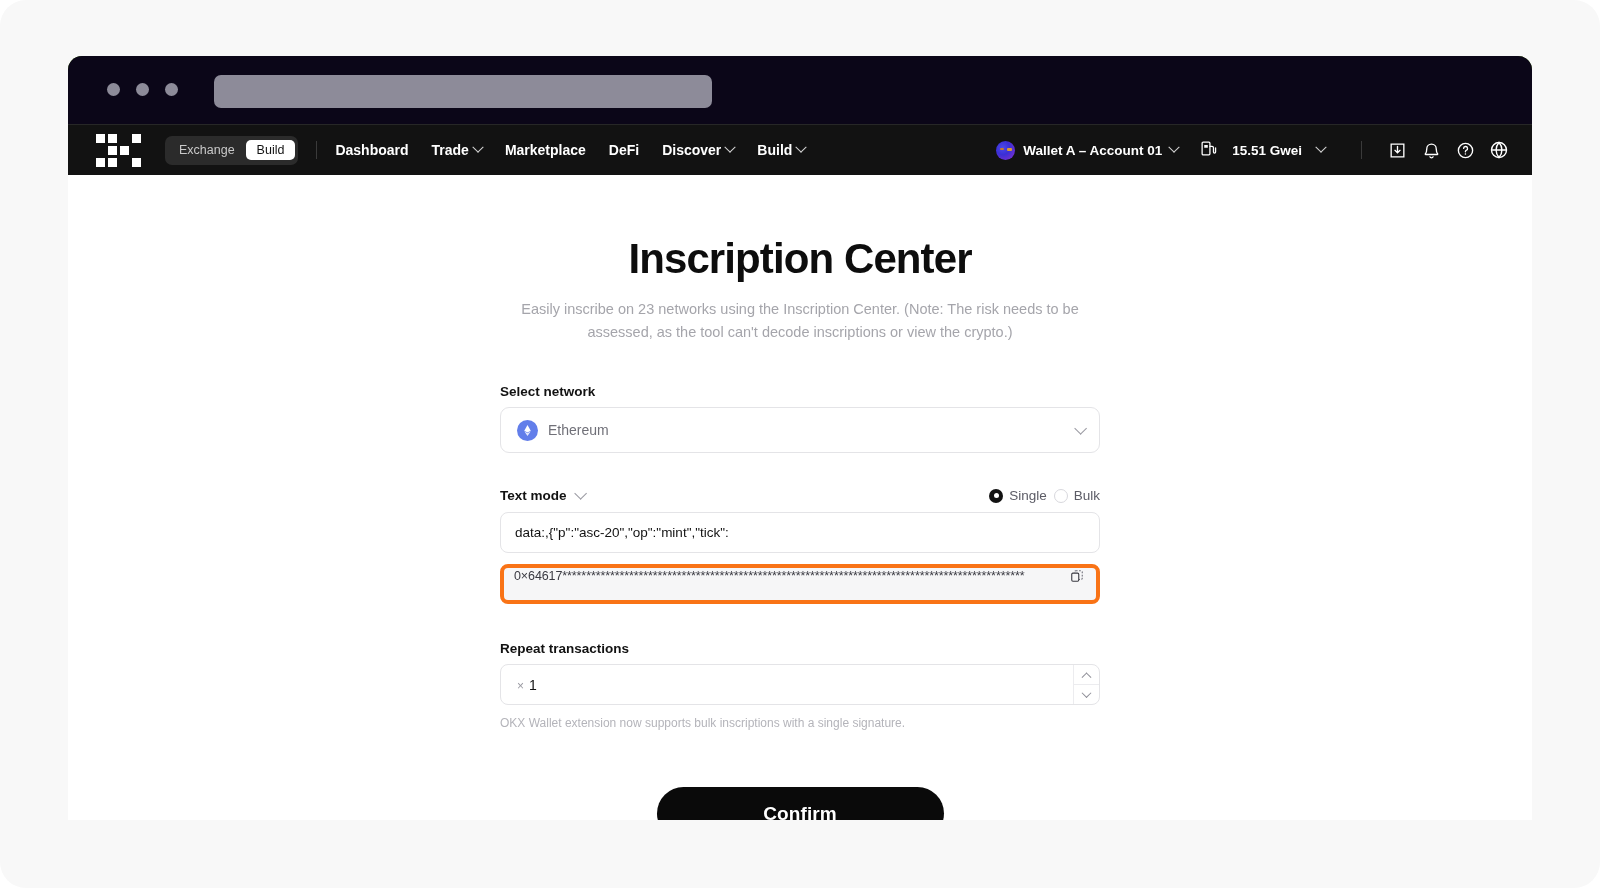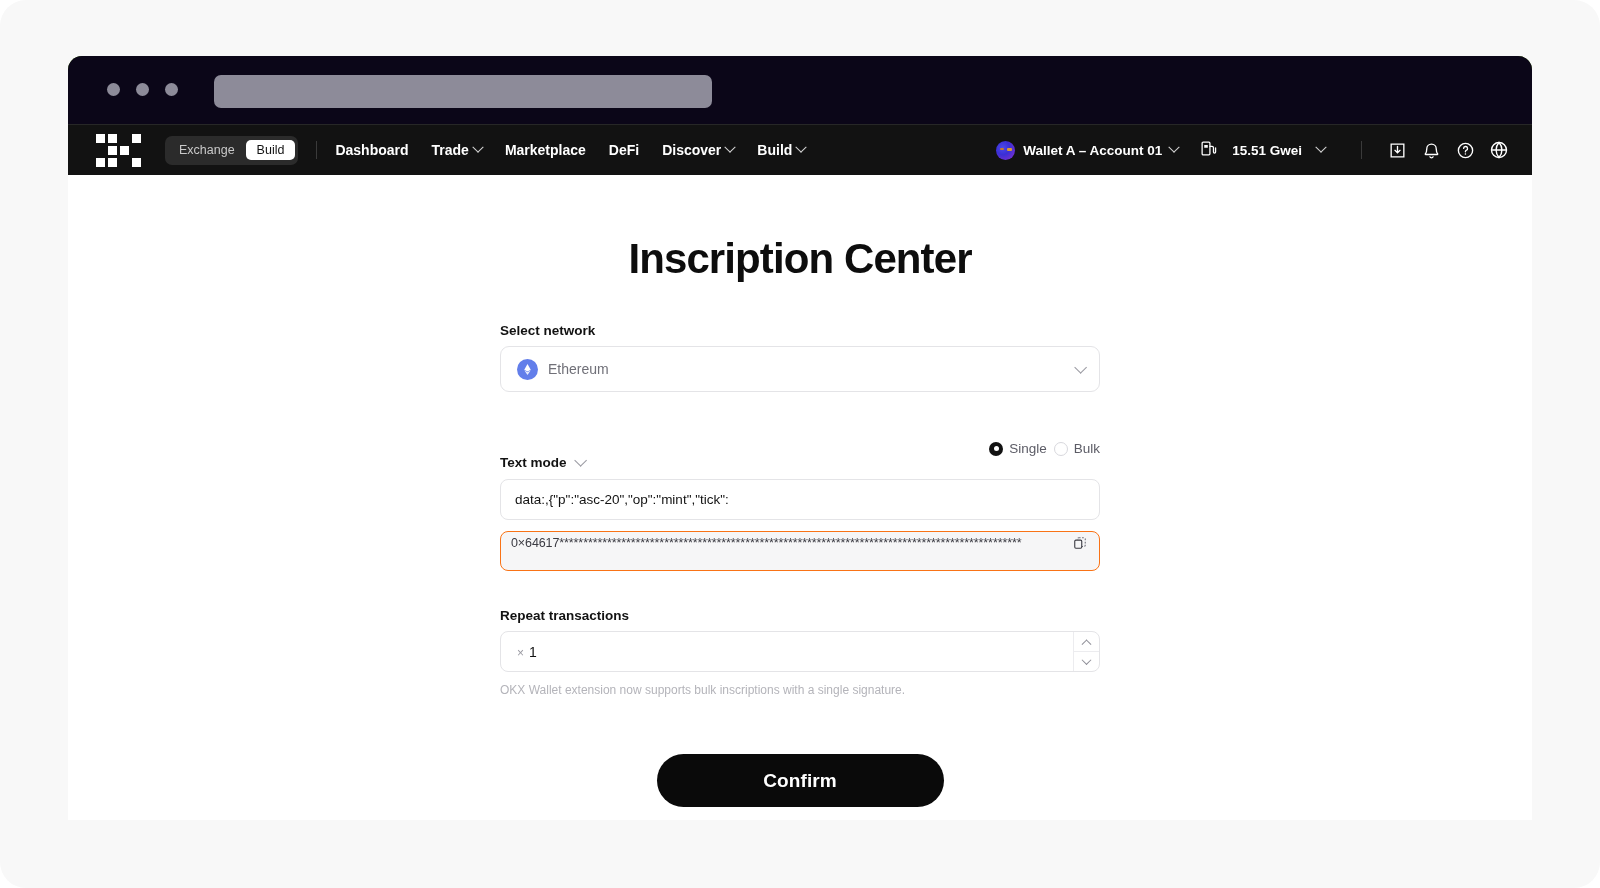--- a/index.html
+++ b/index.html
@@ -244,21 +244,20 @@
     margin-bottom: 9px;
   }
   #textmode-label {
     font-size: 13.5px;
     font-weight: 600;
     color: #121212;
     display: flex;
     align-items: center;
     gap: 7px;
     cursor: pointer;
-    margin-top: 28px;
   }
   .radio-group {
     margin-left: auto;
     display: flex;
     align-items: center;
     gap: 7px;
     justify-content: center;
   }
   .radio-opt {
     display: flex; align-items: center; gap: 6px;
@@ -297,21 +296,21 @@
     display: flex;
     align-items: center;
     padding: 0 14px;
     font-size: 13.5px;
     color: #121212;
     cursor: text;
   }
   .hash-input {
     margin-top: 11px;
     height: 40px;
-    border: 1px solid #f97316;
+    border: 4px solid #f97316;
     border-radius: 8px;
     background: #f6f6f7;
     display: flex;
     align-items: center;
     padding: 0 10px 17px 10px;
     overflow: hidden;
   }
   .hash-text {
     font-size: 12.5px;
     color: #3a3a42;
@@ -515,20 +514,21 @@
             <path d="M3 12h18M12 3c2.4 2.6 3.5 5.7 3.5 9s-1.1 6.4-3.5 9c-2.4-2.6-3.5-5.7-3.5-9S9.6 5.6 12 3Z" stroke="#fff" stroke-width="1.7"></path>
           </svg>
         </div>
       </div>
     </div>
 
     <div id="app-body">
       <div id="content">
 
         <h1 id="page-title">Inscription Center</h1>
+        <p id="page-subtitle">Easily inscribe on 23 networks using the Inscription Center. (Note: The risk needs to be assessed, as the tool can't decode inscriptions or view the crypto.)</p>
 
         <div class="section" id="network-section">
           <div class="field-label">Select network</div>
           <div class="select-box">
             <span id="eth-icon">
               <svg width="13" height="13" viewBox="0 0 24 24">
                 <path d="M12 2 6 12.3l6 3.5 6-3.5L12 2Z" fill="#fff"></path>
                 <path d="M12 17 6 13.5 12 22l6-8.5L12 17Z" fill="#fff" opacity="0.85"></path>
               </svg>
             </span>

